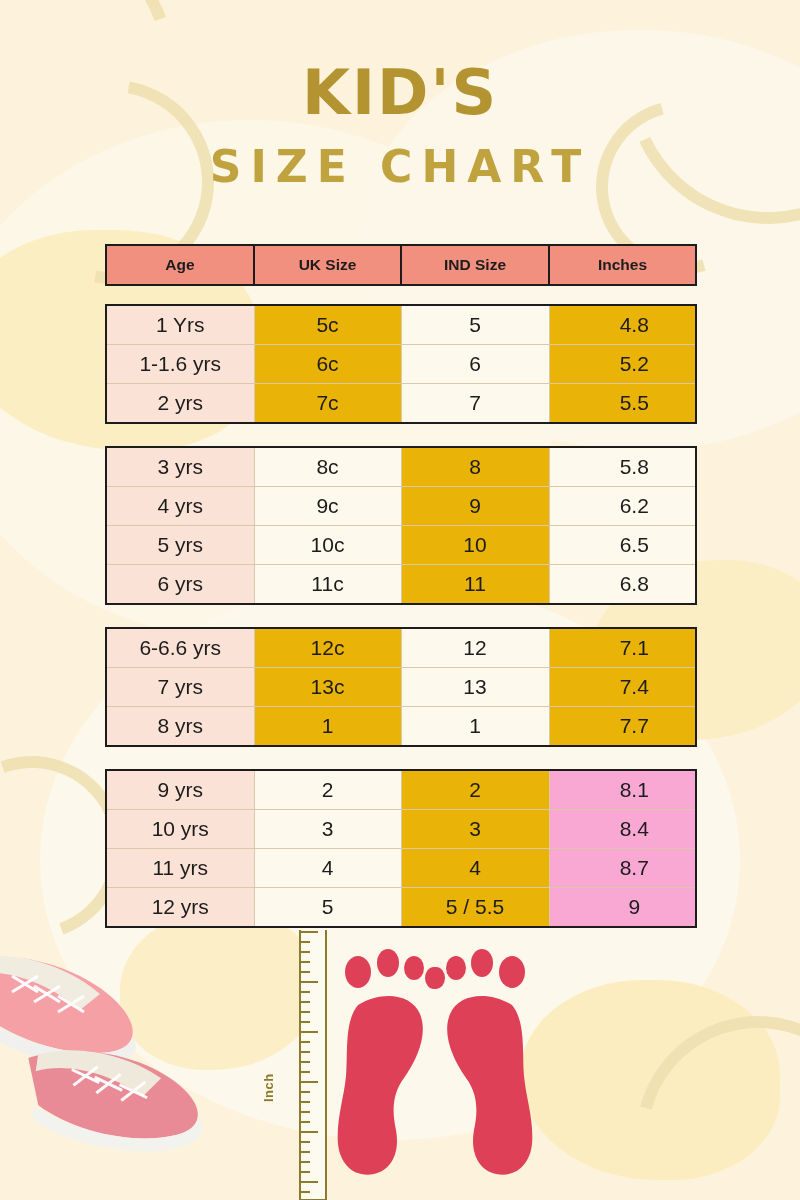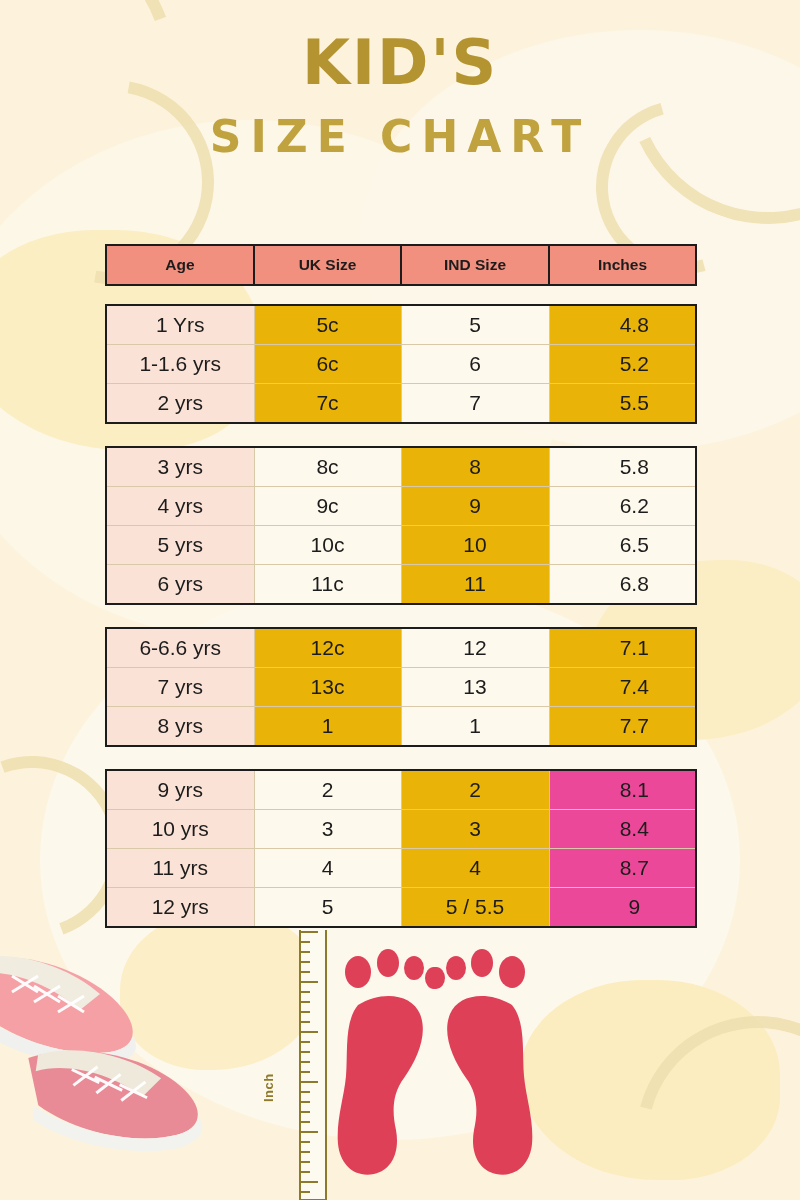--- a/index.html
+++ b/index.html
@@ -76,21 +76,21 @@
   .swirl-a { width: 240px; height: 240px; left: -90px; top: -70px; transform: rotate(25deg); }
   .swirl-b { width: 180px; height: 180px; left: 10px; top: 80px; transform: rotate(145deg); }
   .swirl-c { width: 260px; height: 260px; right: -110px; top: -60px; transform: rotate(200deg); }
   .swirl-d { width: 150px; height: 150px; right: 30px; top: 100px; transform: rotate(300deg); }
   .swirl-e { width: 220px; height: 220px; right: -80px; bottom: -60px; transform: rotate(60deg); }
   .swirl-f { width: 160px; height: 160px; left: -60px; bottom: 260px; transform: rotate(115deg); }
 
   
   .header {
     position: absolute;
-    top: 30px;
+    top: 60px;
     left: 0;
     width: 100%;
     text-align: center;
   }
   .title-main {
     font-family: "DejaVu Sans", sans-serif;
     font-weight: bold;
     font-size: 62px;
     letter-spacing: 2px;
     color: #b49430;
@@ -140,21 +140,21 @@
   }
   .body-tbl tr td:first-child { border-left: none; }
   .body-tbl tr td:last-child { border-right: none; padding-left: 24px; }
   .body-tbl tr:first-child td { border-top: none; }
   .body-tbl tr:last-child td { border-bottom: none; }
 
   
   .c-plain { background: #fdfaed; }
   .c-peach { background: #fbe2d6; }
   .c-pink  { background: #eab308; }
-  .c-cream { background: #ec4899; }
+  .c-cream { background: #f9a8d4; }
 
   
   .illus {
     position: absolute;
     left: 0; bottom: 0;
     width: 800px; height: 270px;
   }
   .ruler-label {
     position: absolute;
     left: 276px;

